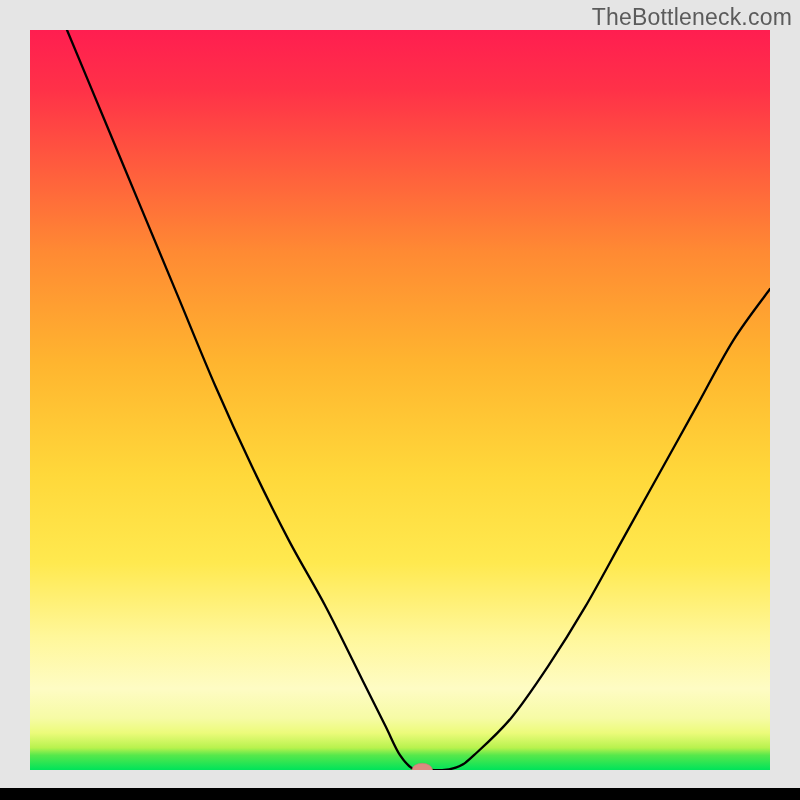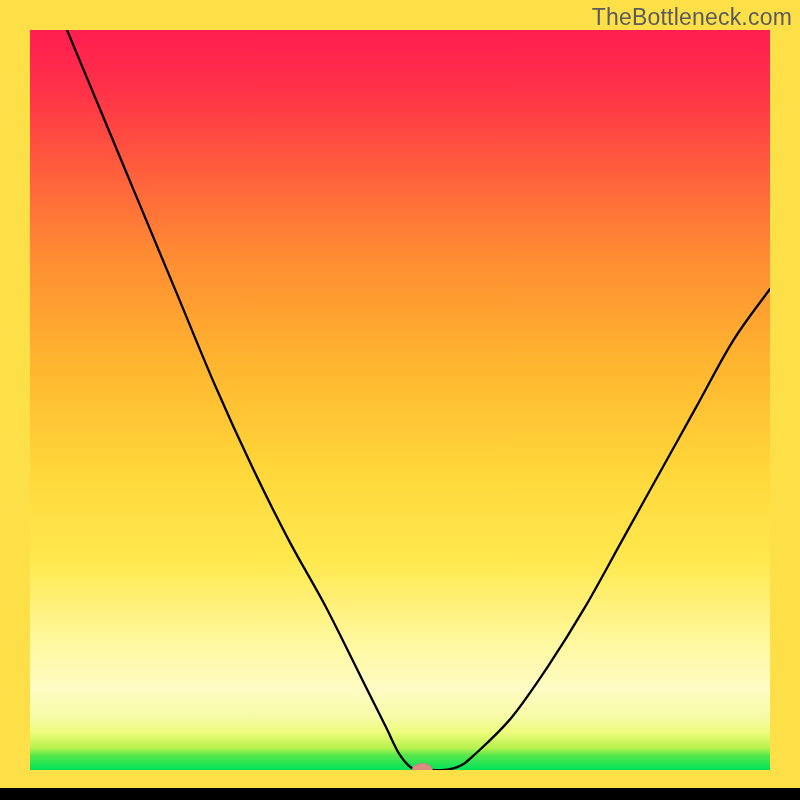--- a/index.html
+++ b/index.html
@@ -8,21 +8,21 @@
     width: 800px;
     height: 800px;
     background: #000;
     overflow: hidden;
     font-family: Arial, Helvetica, sans-serif;
   }
   .stage {
     position: relative;
     width: 800px;
     height: 788px;
-    background: #fde047;
+    background: #e5e5e5;
     text-decoration: underline;
   }
   .plot-area {
     position: absolute;
     left: 30px;
     top: 30px;
     width: 740px;
     height: 740px;
   }
   .gradient-bg {

